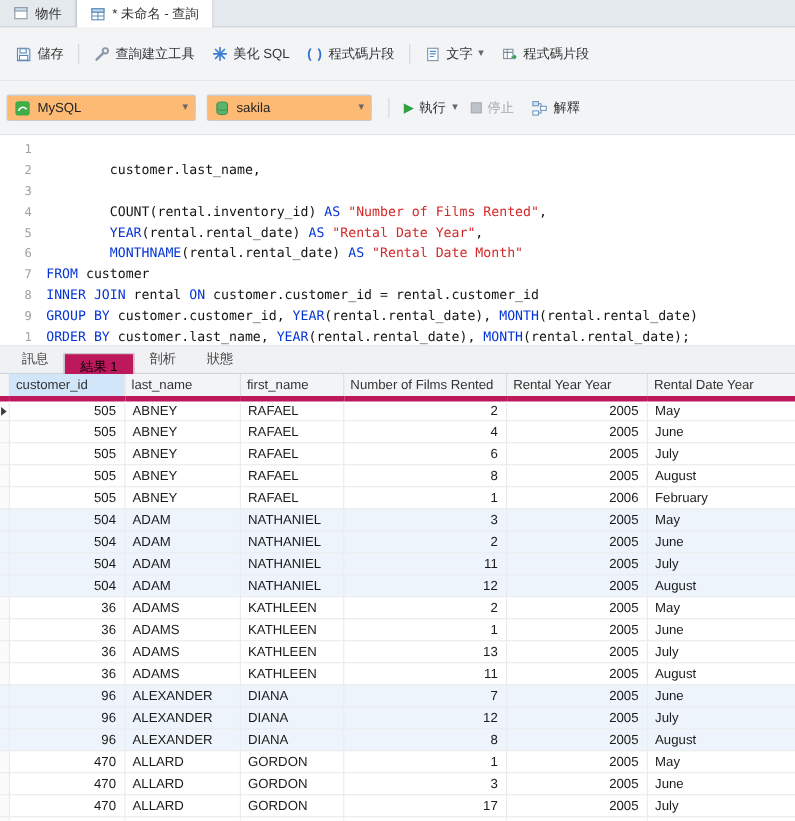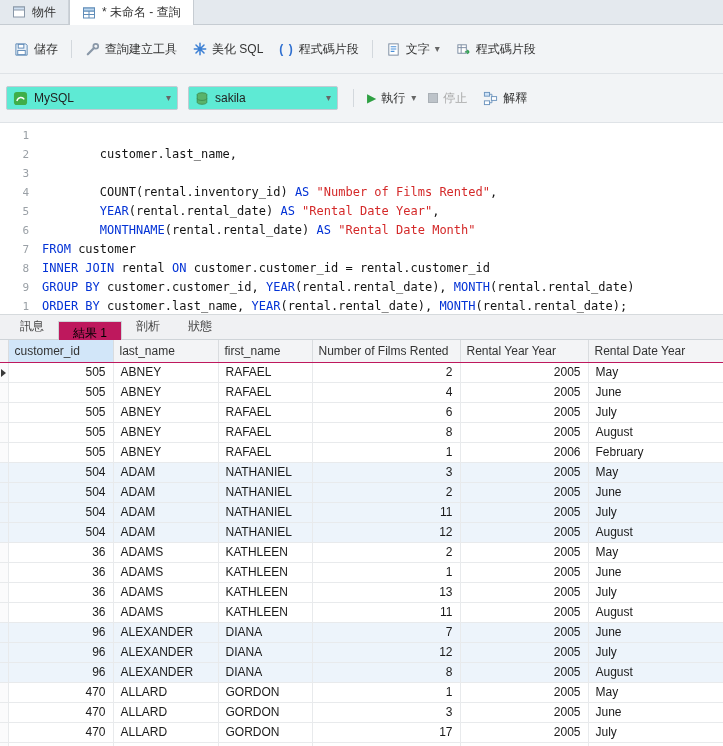--- a/index.html
+++ b/index.html
@@ -14,41 +14,41 @@
   .doc-tab.active { background: #fff; position: relative; z-index: 1; margin-bottom: -1px; border-right: 1px solid #c6ccd2; border-left: 1px solid #c6ccd2; }
   .doc-tab .icon svg { display: block; }
   
   .tb { height: 49px; display: flex; align-items: center; padding: 0 6px; background: #f2f4f6; border-bottom: 1px solid #dfe3e7; }
   .tbtn { display: flex; align-items: center; gap: 5px; padding: 3px 8px; border-radius: 3px; color: #333; cursor: default; }
   .tbtn.disabled { color: #a8a8a8; }
   .sep { width: 1px; height: 18px; background: #d3d8dd; margin: 0 5px; flex: none; }
   .icon svg { display: block; }
   .caret { color: #666; font-size: 10px; line-height: 1; }
   .snippet-glyph { color: #2f6fd0; font-weight: bold; letter-spacing: 1px; }
-  .combo { display: flex; align-items: center; gap: 6px; background: #5eead4; border: 1px solid #c3cbd3; border-radius: 2px; height: 24px; padding: 0 6px; margin-right: 10px; }
+  .combo { display: flex; align-items: center; gap: 6px; background: #fdba74; border: 1px solid #c3cbd3; border-radius: 2px; height: 24px; padding: 0 6px; margin-right: 10px; }
   .combo .caret { margin-left: auto; }
   .run-glyph { color: var(--run-green); font-size: 12px; line-height: 1; }
   .caret-btn { padding: 3px 4px; margin-left: -6px; }
   .stop-glyph { width: 10px; height: 10px; background: #bdc3c9; border: 1px solid #aab0b6; display: inline-block; }
   
   .editor { height: 192px; background: #fff; overflow: hidden; border-bottom: 1px solid #d6dadd; padding-top: 3px; font-family: "DejaVu Sans Mono", monospace; font-size: 12px; }
   .ed-line { display: flex; height: 19px; line-height: 19px; }
   .ln { width: 42px; flex: none; text-align: right; padding-right: 13px; color: var(--line-number); font-size: 11px; }
   .code { white-space: pre; color: #141414; }
   .t-k { color: var(--keyword); }
   .t-s { color: var(--string); }
   .t-p { color: #141414; }
   
   .rtabs { height: 25px; background: #f0f1f3; border-bottom: 1px solid #cfd4d8; display: flex; align-items: flex-end; padding-left: 6px; }
   .rtab { height: 24px; line-height: 23px; padding: 0 14px; color: #444; }
   .rtab.active { height: 19px; background: #be185d; border: 1px solid #cfd4d8; border-bottom: none; margin-bottom: -1px; position: relative; z-index: 1; color: #000; }
   
   .grid { height: 442px; overflow: hidden; background: #fff; }
   table { border-collapse: collapse; table-layout: fixed; width: 723px; font-size: 12px; }
-  th { height: 22px; background: #f3f4f6; border-right: 1px solid #d9dcdf; border-bottom: 1px solid #be185d; font-weight: normal; text-align: left; padding: 0 6px; color: #333; white-space: nowrap; overflow: hidden; }
+  th { height: 22px; background: #f3f4f6; border-right: 1px solid #d9dcdf; border-bottom: 5px solid #be185d; font-weight: normal; text-align: left; padding: 0 6px; color: #333; white-space: nowrap; overflow: hidden; }
   th.sel { background: var(--header-selected); }
   td { height: 20px; border-right: 1px solid #e8eaec; border-bottom: 1px solid #e8eaec; padding: 0 7px; overflow: hidden; white-space: nowrap; color: #1a1a1a; }
   tr.tint td { background: var(--row-tint); }
   th.gutter { padding: 0; }
   td.gutter { padding: 0; background: #fbfbfc; }
   tr.tint td.gutter { background: var(--row-tint); }
   .row-marker { display: inline-block; width: 0; height: 0; border-left: 5px solid #3a3a3a; border-top: 4px solid transparent; border-bottom: 4px solid transparent; margin-left: 1px; vertical-align: middle; }
 </style>
 </head>
 <body>

